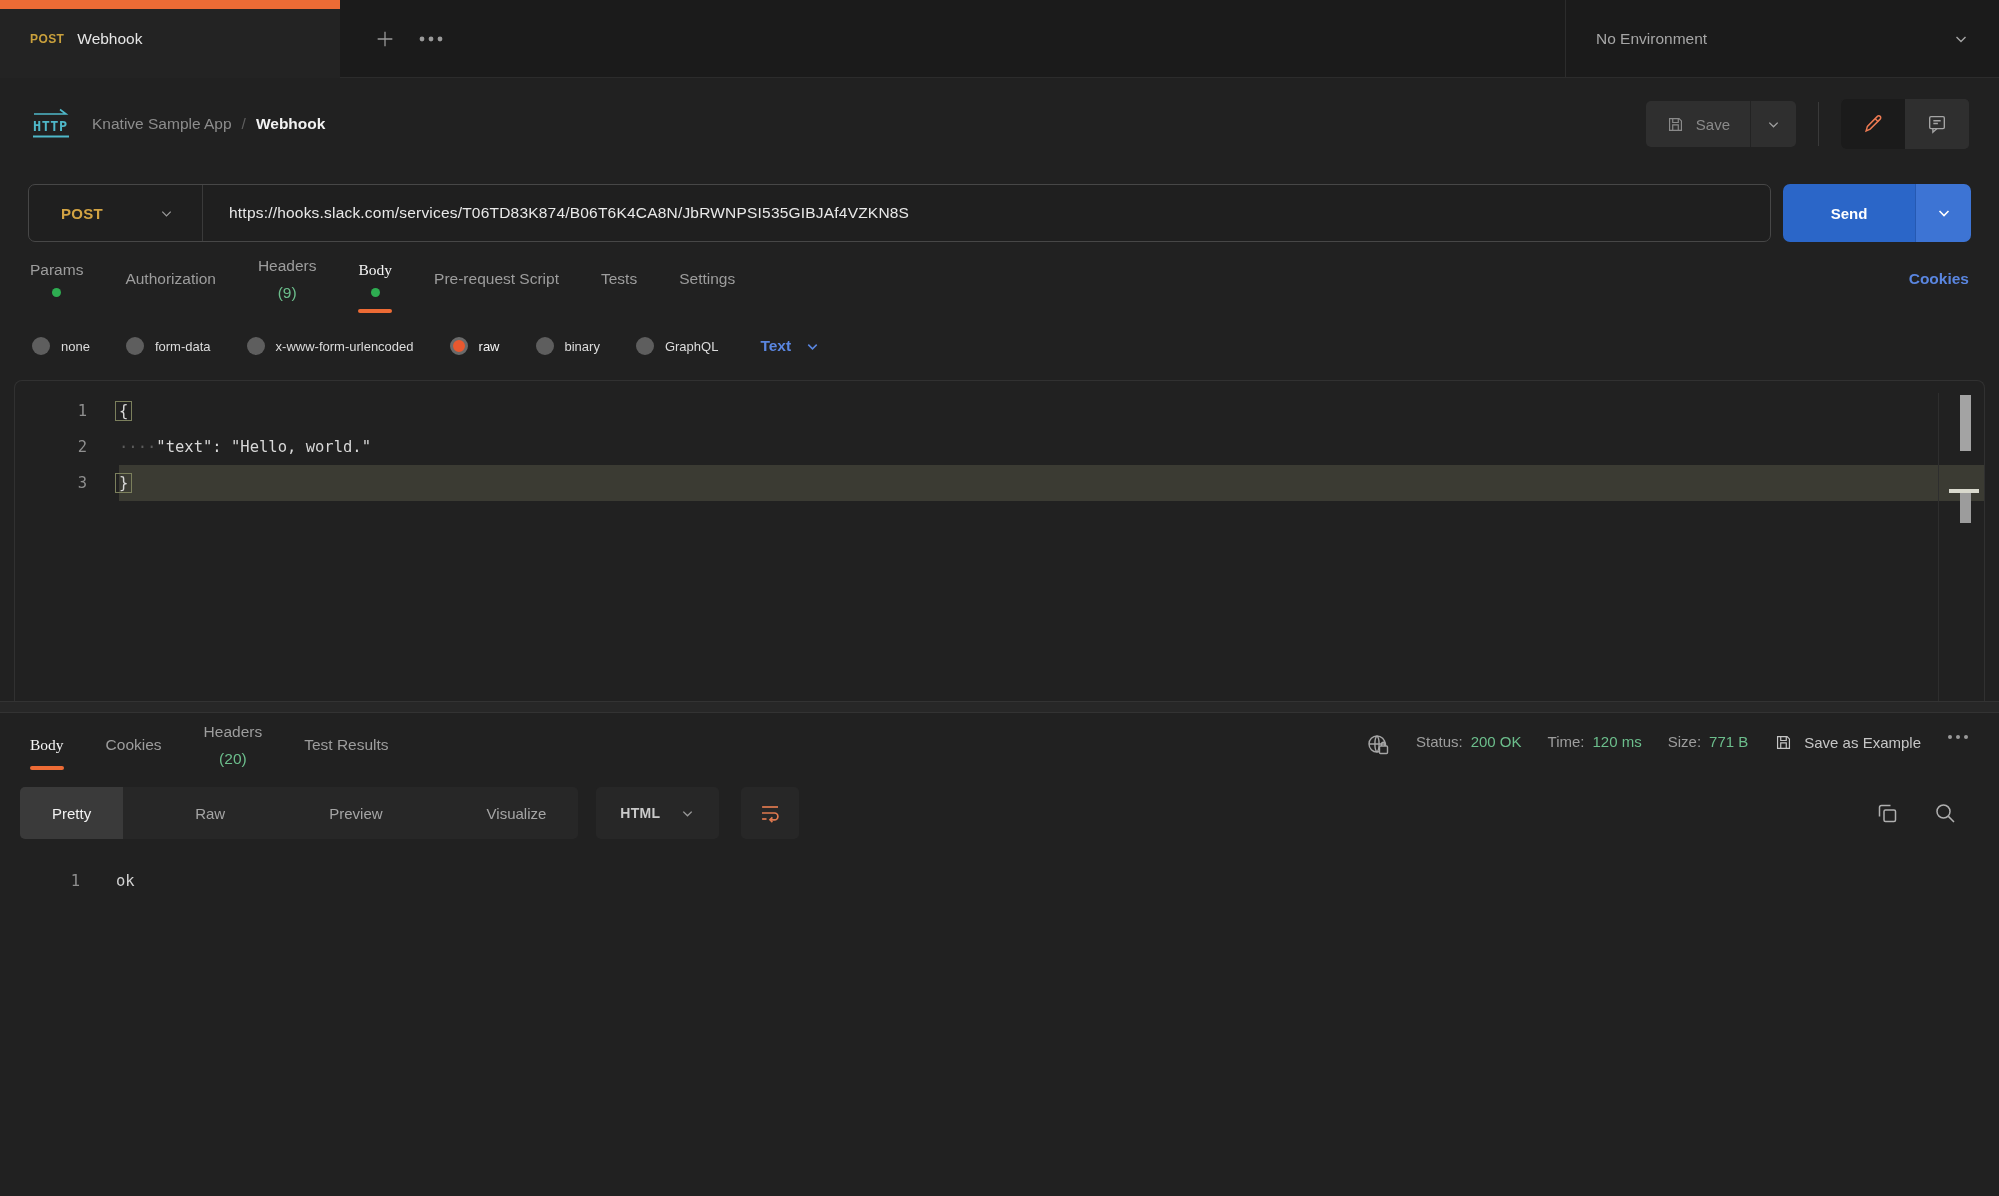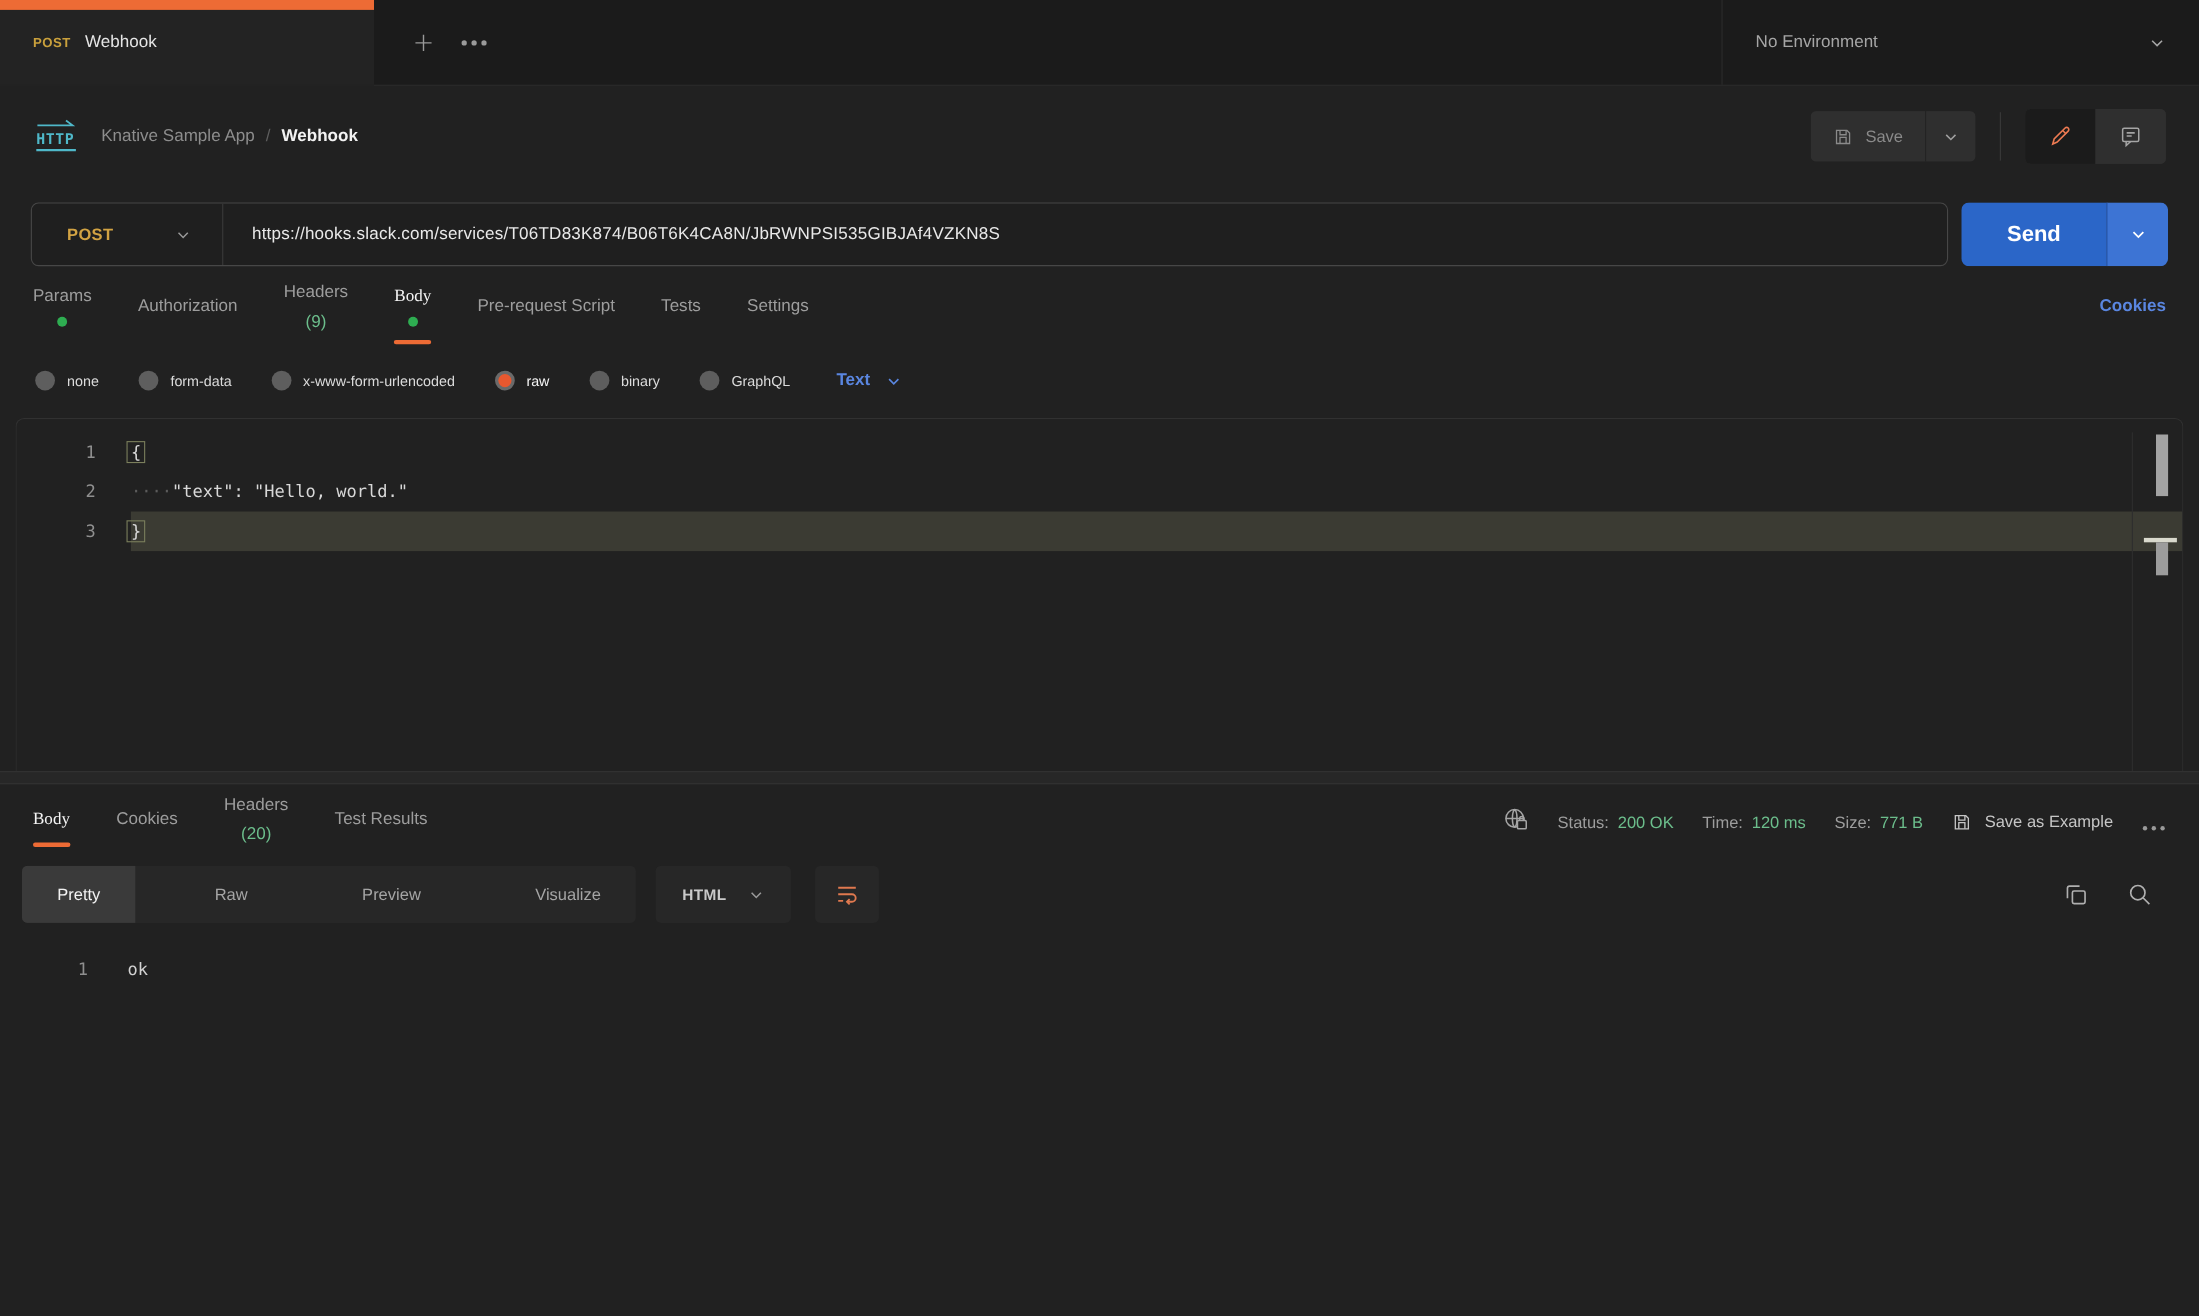--- a/index.html
+++ b/index.html
@@ -38,21 +38,21 @@
   .seg-icon { width:64px; border:none; background:#2f2f2f; display:flex; align-items:center; justify-content:center; color:#a5a5a5; cursor:pointer; }
   .seg-icon.active { background:#1b1b1b; }
 
   
   .url-row { display:flex; gap:12px; padding:0 28px; margin-top:14px; height:58px; flex-shrink:0; }
   .url-box { flex:1; display:flex; align-items:center; border:1px solid #474747; border-radius:7px; background:#1f1f1f; overflow:hidden; }
   .method-select { display:flex; align-items:center; height:100%; padding:0 28px 0 32px; border-right:1px solid #3a3a3a; gap:56px; cursor:pointer; }
   .method-label { color:#d2a343; font-weight:700; font-size:15px; letter-spacing:.3px; }
   .url-input { flex:1; background:transparent; border:none; outline:none; color:#e9e9e9; font-size:15.5px; padding:0 26px; font-family:"Liberation Sans", sans-serif; letter-spacing:.2px; }
   .send-group { display:flex; border-radius:7px; overflow:hidden; height:58px; }
-  .send-btn { width:132px; background:#2b66c8; border:none; color:#ffffff; font-weight:700; font-size:20px; cursor:pointer; }
+  .send-btn { width:132px; background:#2b66c8; border:none; color:#ffffff; font-weight:700; font-size:15px; cursor:pointer; }
   .send-caret { width:56px; background:#3d74d4; border:none; border-left:1px solid #2559b2; color:#fff; display:flex; align-items:center; justify-content:center; cursor:pointer; }
 
   
   .req-tabs { display:flex; align-items:center; gap:42px; padding:0 30px; height:74px; font-size:15.5px; color:#9d9d9d; flex-shrink:0; }
   .rtab { display:flex; align-items:center; gap:9px; cursor:pointer; position:relative; padding:24px 0;flex-direction:column; }
   .rtab .dot { width:9px; height:9px; border-radius:50%; background:#2ead51; }
   .rtab .count { color:#6cbe8c; }
   .rtab.active { color:#f5f5f5;font-family:Liberation Serif, serif; }
   .rtab.active::after { content:""; position:absolute; left:0; right:0; bottom:8px; height:4px; border-radius:2px; background:#ed6b35; }
   .cookies-link { margin-left:auto; color:#5a86e0; font-weight:600; cursor:pointer; }
@@ -77,21 +77,21 @@
   .sb-thumb { position:absolute; right:13px; top:2px; width:11px; height:56px; background:#a3a3a3; }
   .sb-mark-h { position:absolute; right:5px; top:96px; width:30px; height:4px; background:#d9d9cd; }
   .sb-mark-v { position:absolute; right:13px; top:100px; width:11px; height:30px; background:#9c9c9c; }
 
   
   .pane-divider { height:12px; background:#272727; border-top:1px solid #333; border-bottom:1px solid #333; flex-shrink:0; cursor:row-resize; }
 
   
   .response { flex:1; display:flex; flex-direction:column; }
   .resp-tabs { display:flex; align-items:center; gap:42px; padding:0 30px; height:64px; font-size:15.5px; color:#9d9d9d; flex-shrink:0; }
-  .resp-meta { margin-left:auto; display:flex; align-items:flex-end; gap:26px; }
+  .resp-meta { margin-left:auto; display:flex; align-items:flex-start; gap:26px; }
   .meta-pair { display:flex; align-items:center; gap:8px; font-size:15px; }
   .meta-label { color:#9d9d9d; }
   .meta-value { color:#6cbe8c; }
   .save-example { display:flex; align-items:center; gap:11px; color:#c6c6c6; font-size:15px; cursor:pointer; }
   .meta-dots { color:#9a9a9a; display:flex; align-items:center; cursor:pointer; }
 
   .resp-toolbar { display:flex; align-items:center; gap:18px; padding:0 20px; height:72px; flex-shrink:0; }
   .view-seg { display:flex; background:#272727; border-radius:5px; overflow:hidden; height:52px;gap:40px; }
   .view-item { padding:0 32px; display:flex; align-items:center; color:#a5a5a5; font-size:15px; cursor:pointer; border:none; background:transparent; }
   .view-item.active { background:#3a3a3a; color:#f2f2f2; }

